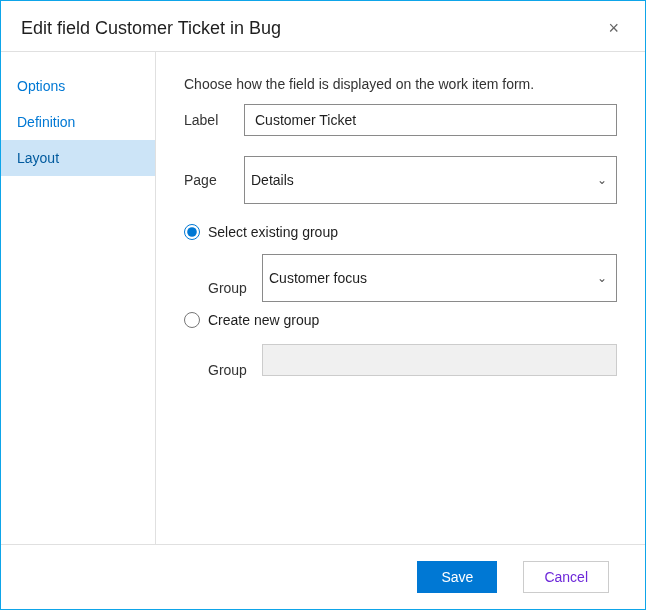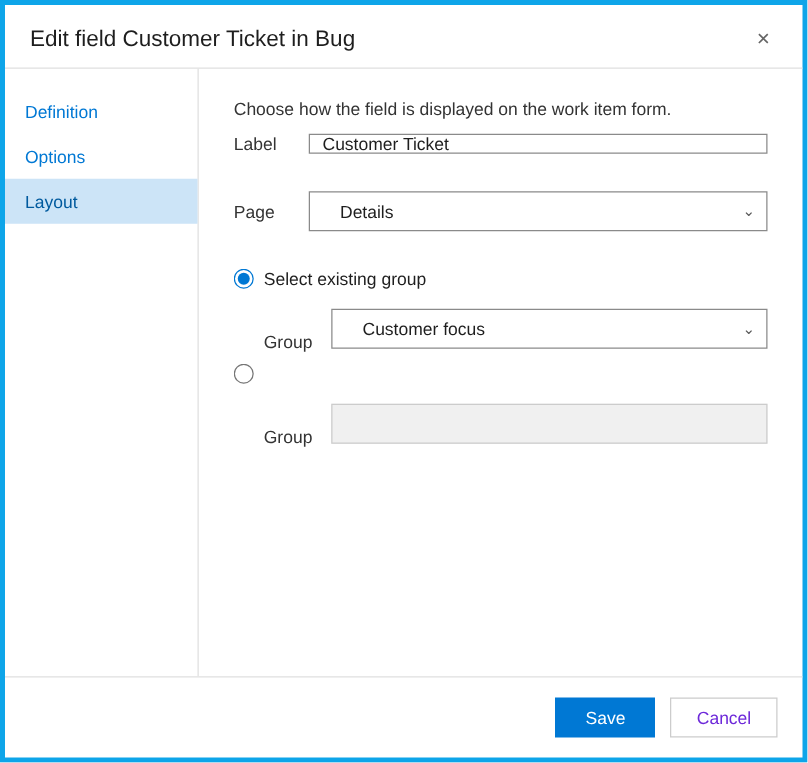--- a/index.html
+++ b/index.html
@@ -9,21 +9,21 @@
       background: #f0f0f0;
       display: flex;
       align-items: center;
       justify-content: center;
       min-height: 100vh;
     }
     .dialog {
       background: #fff;
       width: 646px;
       min-height: 610px;
-      border: 4px solid #0ea5e9;
+      border: 1px solid #0ea5e9;
       box-shadow: 0 4px 20px rgba(0,0,0,0.2);
       display: flex;
       flex-direction: column;
       position: relative;
     }
     .dialog-header {
       padding: 16px 20px 12px 20px;
       border-bottom: 1px solid #e0e0e0;
       display: flex;
       align-items: center;
@@ -69,46 +69,46 @@
       padding: 24px 28px;
     }
     .description {
       color: #333;
       margin-bottom: 12px;
       font-size: 14px;
     }
     .form-row {
       display: flex;
       align-items: center;
-      margin-bottom: 30px;
+      margin-bottom: 20px;
     }
     .form-label {
       width: 60px;
       color: #333;
       font-size: 14px;
       flex-shrink: 0;
     }
     .form-input {
       flex: 1;
-      height: 16px;
+      height: 32px;
       border: 1px solid #8a8a8a;
       padding: 4px 10px;
       font-size: 14px;
       color: #1e1e1e;
       outline: none;
     }
     .form-select-wrapper {
       flex: 1;
       position: relative;
     }
     .form-select {
       width: 100%;
-      height: 32px;
+      height: 48px;
       border: 1px solid #8a8a8a;
-      padding: 4px 24px;
+      padding: 4px 6px;
       font-size: 14px;
       color: #1e1e1e;
       appearance: none;
       background: #fff;
       cursor: pointer;
       outline: none;
     }
     .select-arrow {
       position: absolute;
       right: 10px;
@@ -152,25 +152,25 @@
       margin-top: 20px;
     }
     .group-input-disabled {
       flex: 1;
       height: 32px;
       border: 1px solid #ccc;
       background: #f0f0f0;
       padding: 4px 10px;
     }
     .dialog-footer {
-      padding: 16px 20px;
+      padding: 16px 36px;
       border-top: 1px solid #e0e0e0;
       display: flex;
       justify-content: flex-end;
-      gap: 12px;
+      gap: 26px;
     }
     .btn-save {
       background: #0078d4;
       color: #fff;
       border: none;
       padding: 7px 24px;
       font-size: 14px;
       cursor: pointer;
       font-family: "Segoe UI", Arial, sans-serif;
     }
@@ -191,24 +191,24 @@
 
   <div class="dialog-header">
     <span class="dialog-title">Edit field Customer Ticket in Bug</span>
     <button class="close-btn">×</button>
   </div>
 
   <div class="dialog-body">
 
     <div class="sidebar">
       <div class="sidebar-item">
+        <span>Options</span>
+      </div>
+      <div class="sidebar-item">
         <span>Definition</span>
-      </div>
-      <div class="sidebar-item">
-        <span>Options</span>
       </div>
       <div class="sidebar-item active">
         <span>Layout</span>
       </div>
     </div>
 
     <div class="main-content">
       <p class="description">Choose how the field is displayed on the work item form.</p>
 
       <div class="form-row">
@@ -237,20 +237,21 @@
           <div class="form-select-wrapper">
             <select class="form-select">
               <option>Customer focus</option>
             </select>
             <span class="select-arrow">⌄</span>
           </div>
         </div>
 
         <div class="radio-row">
           <input type="radio" id="createNew" name="groupOption" style="">
+          <label for="createNew" class="radio-label">Create new group</label>
         </div>
 
         <div class="group-row">
           <span class="group-label">Group</span>
           <div class="group-input-disabled"></div>
         </div>
       </div>
     </div>
   </div>
 

